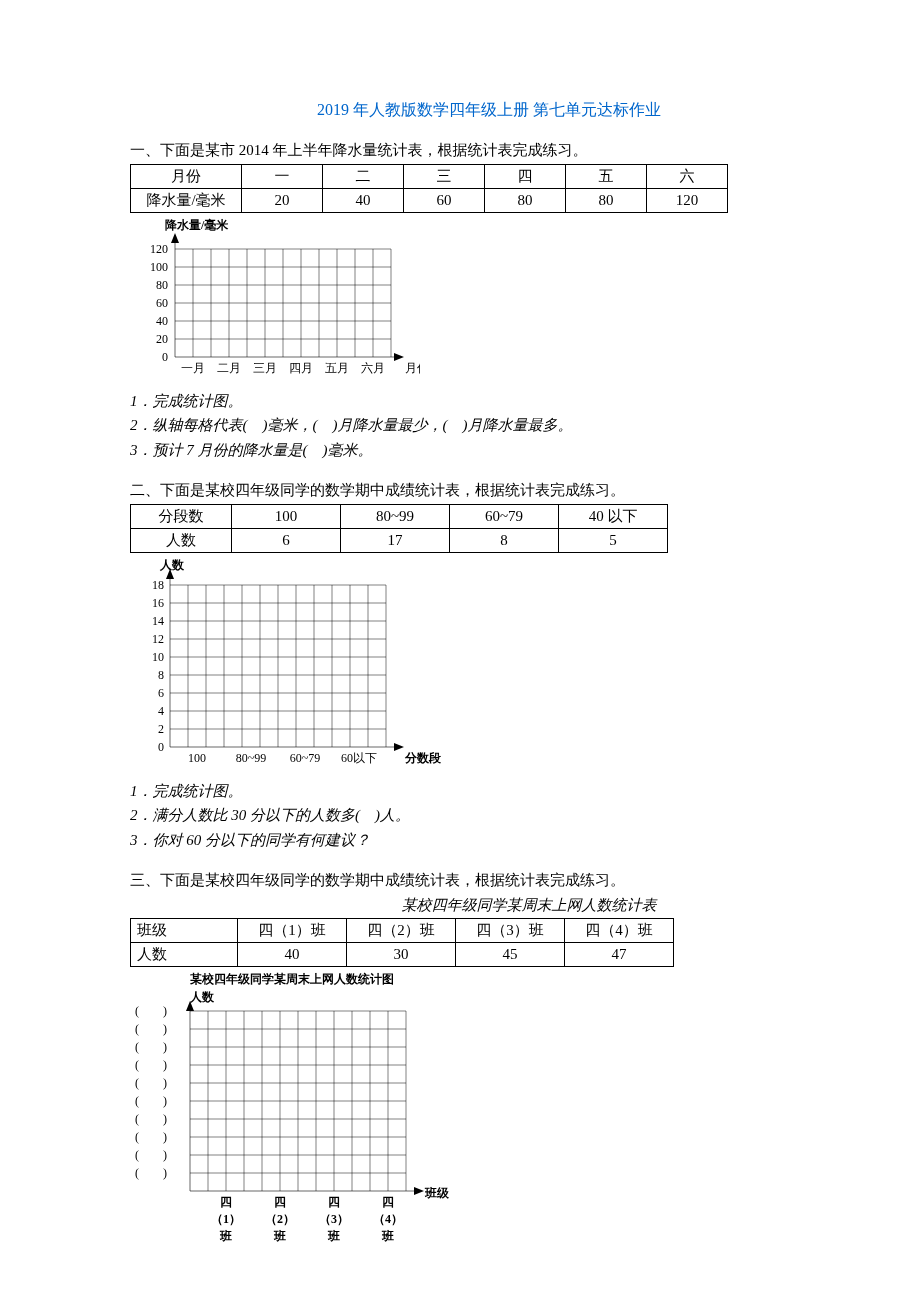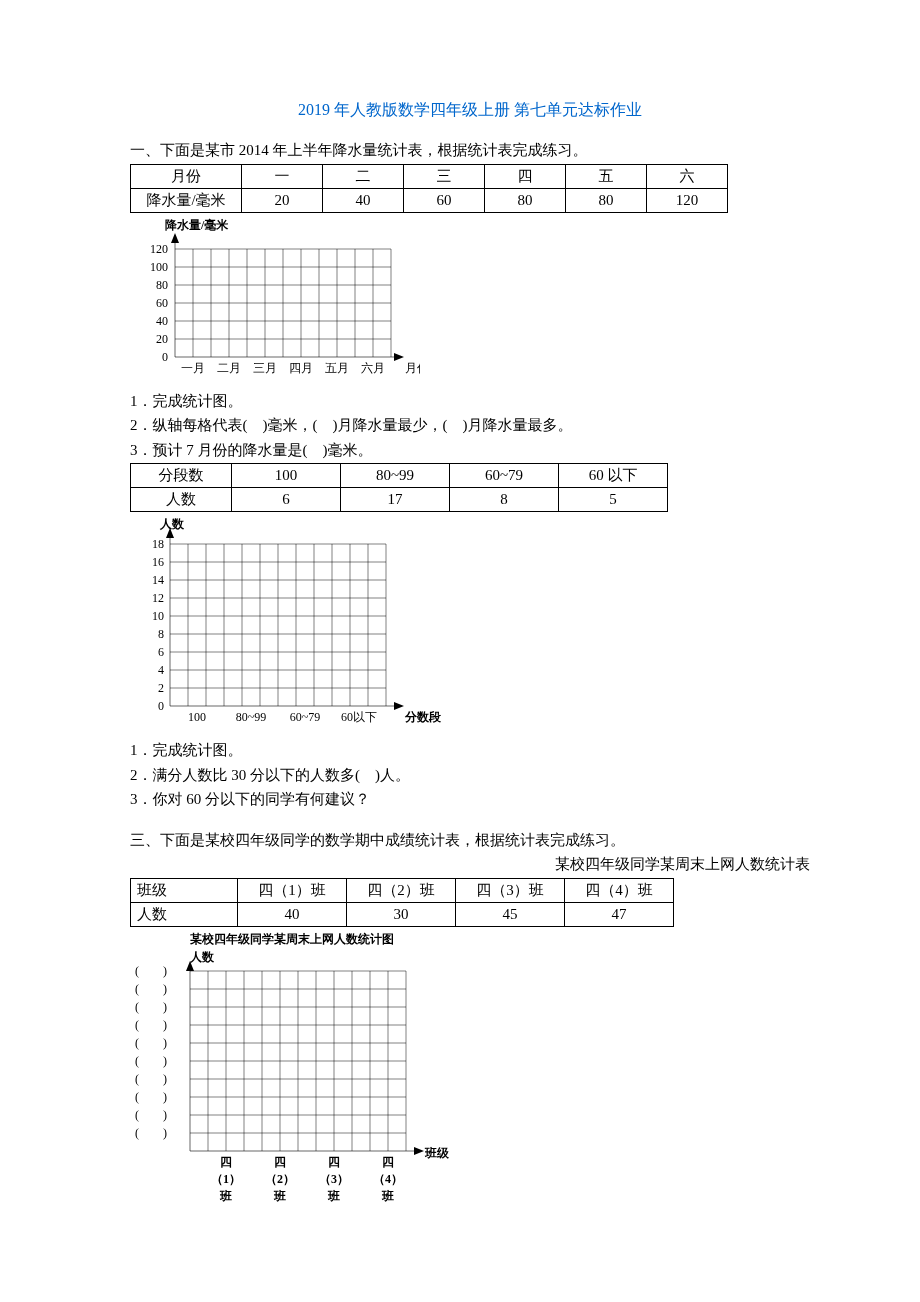--- a/index.html
+++ b/index.html
@@ -5,21 +5,21 @@
   body {
     margin: 0;
     padding: 0;
     background: #ffffff;
     font-family: "SimSun", "Songti SC", serif;
     font-size: 15px;
     color: #000;
     width: 920px;
   }
   .page {
-    padding: 100px 110px 40px 130px;
+    padding: 100px 72px 40px 130px;
   }
   .title {
     text-align: center;
     color: #0066cc;
     font-size: 16px;
     margin-bottom: 6px;
   }
   .section-head {
     margin: 18px 0 2px 0;
     line-height: 1.5;
@@ -38,26 +38,27 @@
   .t1 td:first-child, .t1 th:first-child { width: 110px; }
   .t2 td, .t2 th { width: 108px; }
   .t2 td:first-child, .t2 th:first-child { width: 100px; }
   .t3 td, .t3 th { width: 108px; }
   .t3 td:first-child, .t3 th:first-child { width: 100px; }
   .t3 td { text-align: left; padding-left: 6px; }
   .t3 td:first-child { text-align: left; padding-left: 6px;}
   .q-line {
     margin: 2px 0;
     line-height: 1.5;
+    font-style: italic;
   }
   .chart-wrap {
     margin: 4px 0 4px 0;
   }
   .chart-title-center {
-    text-align: right;
+    text-align: center;
     margin-left: 80px;
   }
   svg text {
     font-family: "SimSun", "Songti SC", serif;
     font-size: 12px;
     fill: #000;
   }
   svg .bold { font-weight: bold; }
 </style>
 </head>
@@ -143,29 +144,30 @@
       <text x="207" y="155" text-anchor="middle">五月</text>
       <text x="243" y="155" text-anchor="middle">六月</text>
       <text x="275" y="155">月份</text>
     </svg>
   </div>
 
   <div class="q-line">1．完成统计图。</div>
   <div class="q-line">2．纵轴每格代表(　)毫米，(　)月降水量最少，(　)月降水量最多。</div>
   <div class="q-line">3．预计 7 月份的降水量是(　)毫米。</div>
 
+  <div class="section-head">二、下面是某校四年级同学的数学期中成绩统计表，根据统计表完成练习。</div>
 
   <table class="data t2">
     <tbody>
         <tr>
       <td>分段数</td>
       <td>100</td>
       <td>80~99</td>
       <td>60~79</td>
-      <td>60 以下</td>
+      <td>40 以下</td>
     </tr>
     <tr>
       <td>人数</td>
       <td>6</td>
       <td>17</td>
       <td>8</td>
       <td>5</td>
     </tr>
   </tbody>
     </table>

